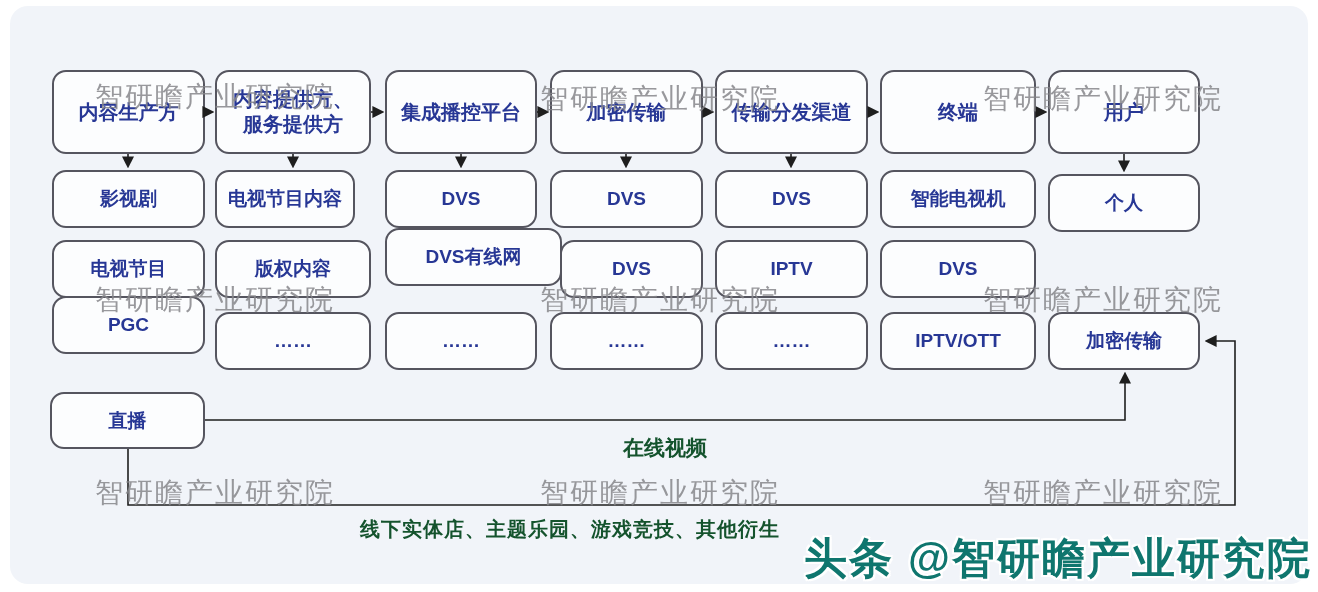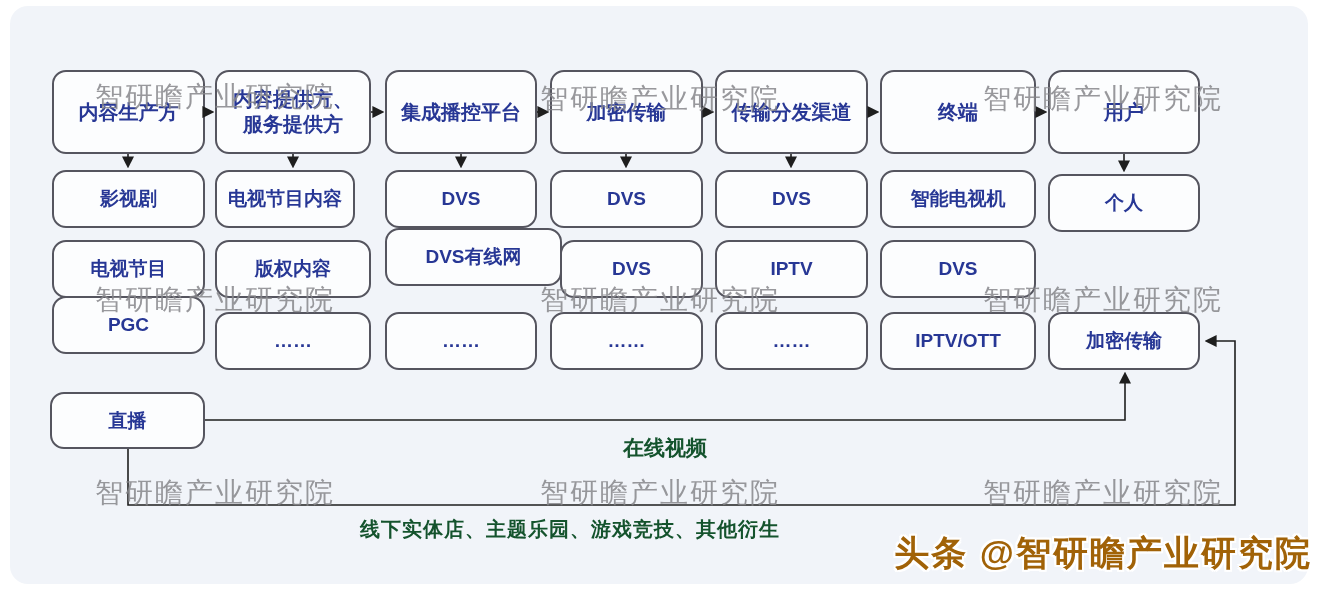--- a/index.html
+++ b/index.html
@@ -13,22 +13,22 @@
         white-space:pre-line;line-height:1.25;box-sizing:border-box;}
   .node.r1{font-size:20px;}
   .overlay{position:absolute;left:0;top:0;z-index:2;pointer-events:none;}
   .overlay line,.overlay path.connector{stroke:#1e1e1e;stroke-width:1.6;fill:none;}
   .watermark{position:absolute;z-index:5;color:#87878b;font-size:28px;
              letter-spacing:2px;white-space:nowrap;opacity:.85;
              font-family:Liberation Serif, serif;}
   .free-label{position:absolute;z-index:3;color:#14532d;font-weight:bold;}
   .online-video{left:560px;top:434px;width:210px;text-align:center;font-size:21px;}
   .offline-text{left:360px;top:516px;width:690px;text-align:left;font-size:20px;letter-spacing:1px;}
-  .credit{position:absolute;z-index:6;right:6px;top:530px;color:#a16207;
-          font-weight:bold;font-size:35px;letter-spacing:2px;white-space:nowrap;
+  .credit{position:absolute;z-index:6;right:6px;top:530px;color:#0f766e;
+          font-weight:bold;font-size:43px;letter-spacing:2px;white-space:nowrap;
           text-shadow:-2px -2px 0 #fff,2px -2px 0 #fff,-2px 2px 0 #fff,2px 2px 0 #fff,
                       -2px 0 0 #fff,2px 0 0 #fff,0 -2px 0 #fff,0 2px 0 #fff;}
 </style>
 </head>
 <body>
 
 <div class="panel"></div>
 
 <div class="node r1" style="left:52px;top:70px;width:153px;height:84px">内容生产方</div>
 <div class="node r1" style="left:215px;top:70px;width:156px;height:84px">内容提供方、

